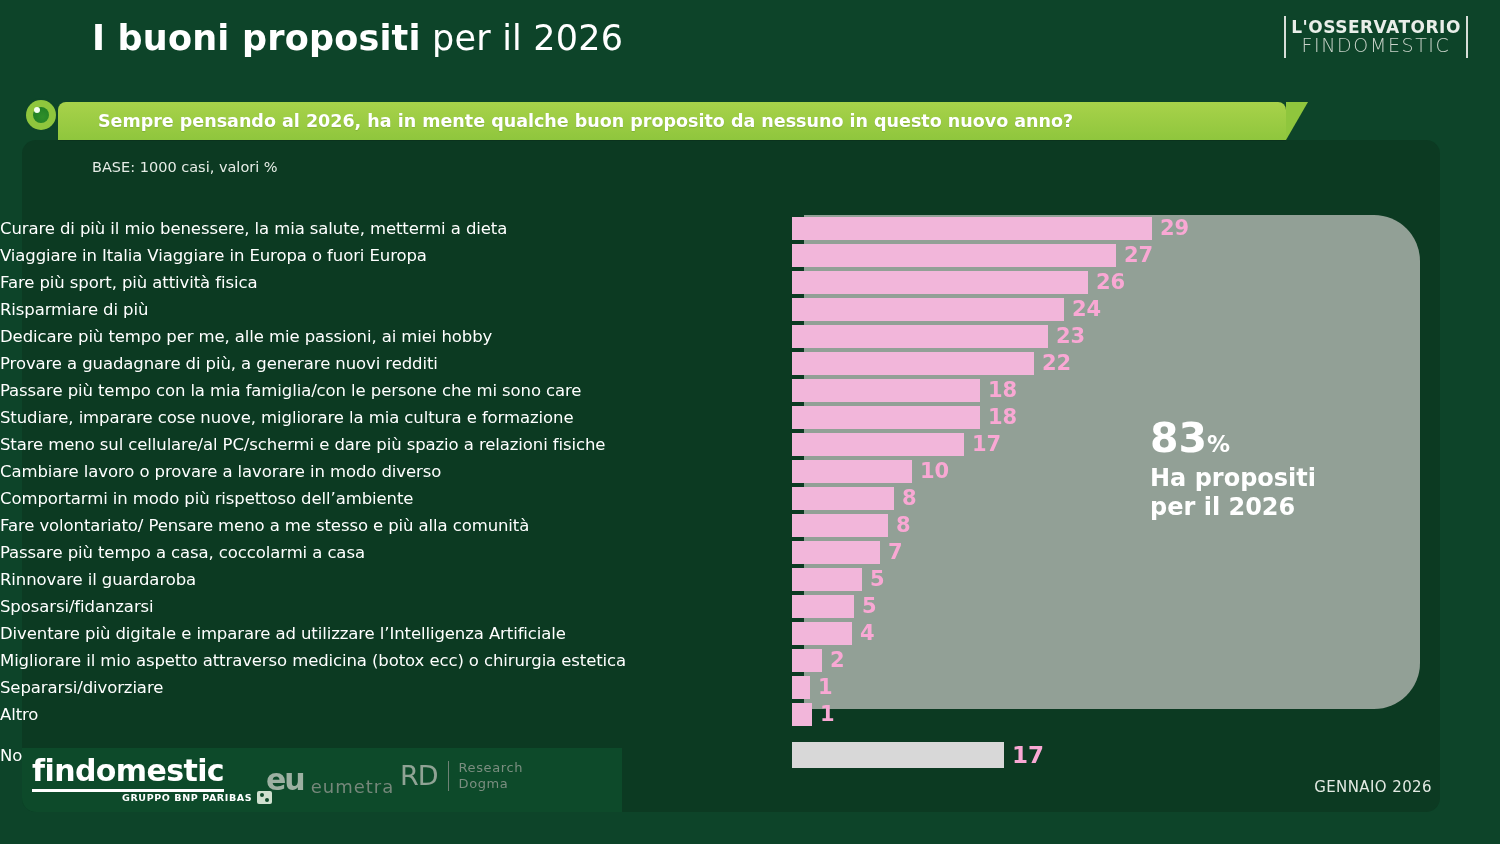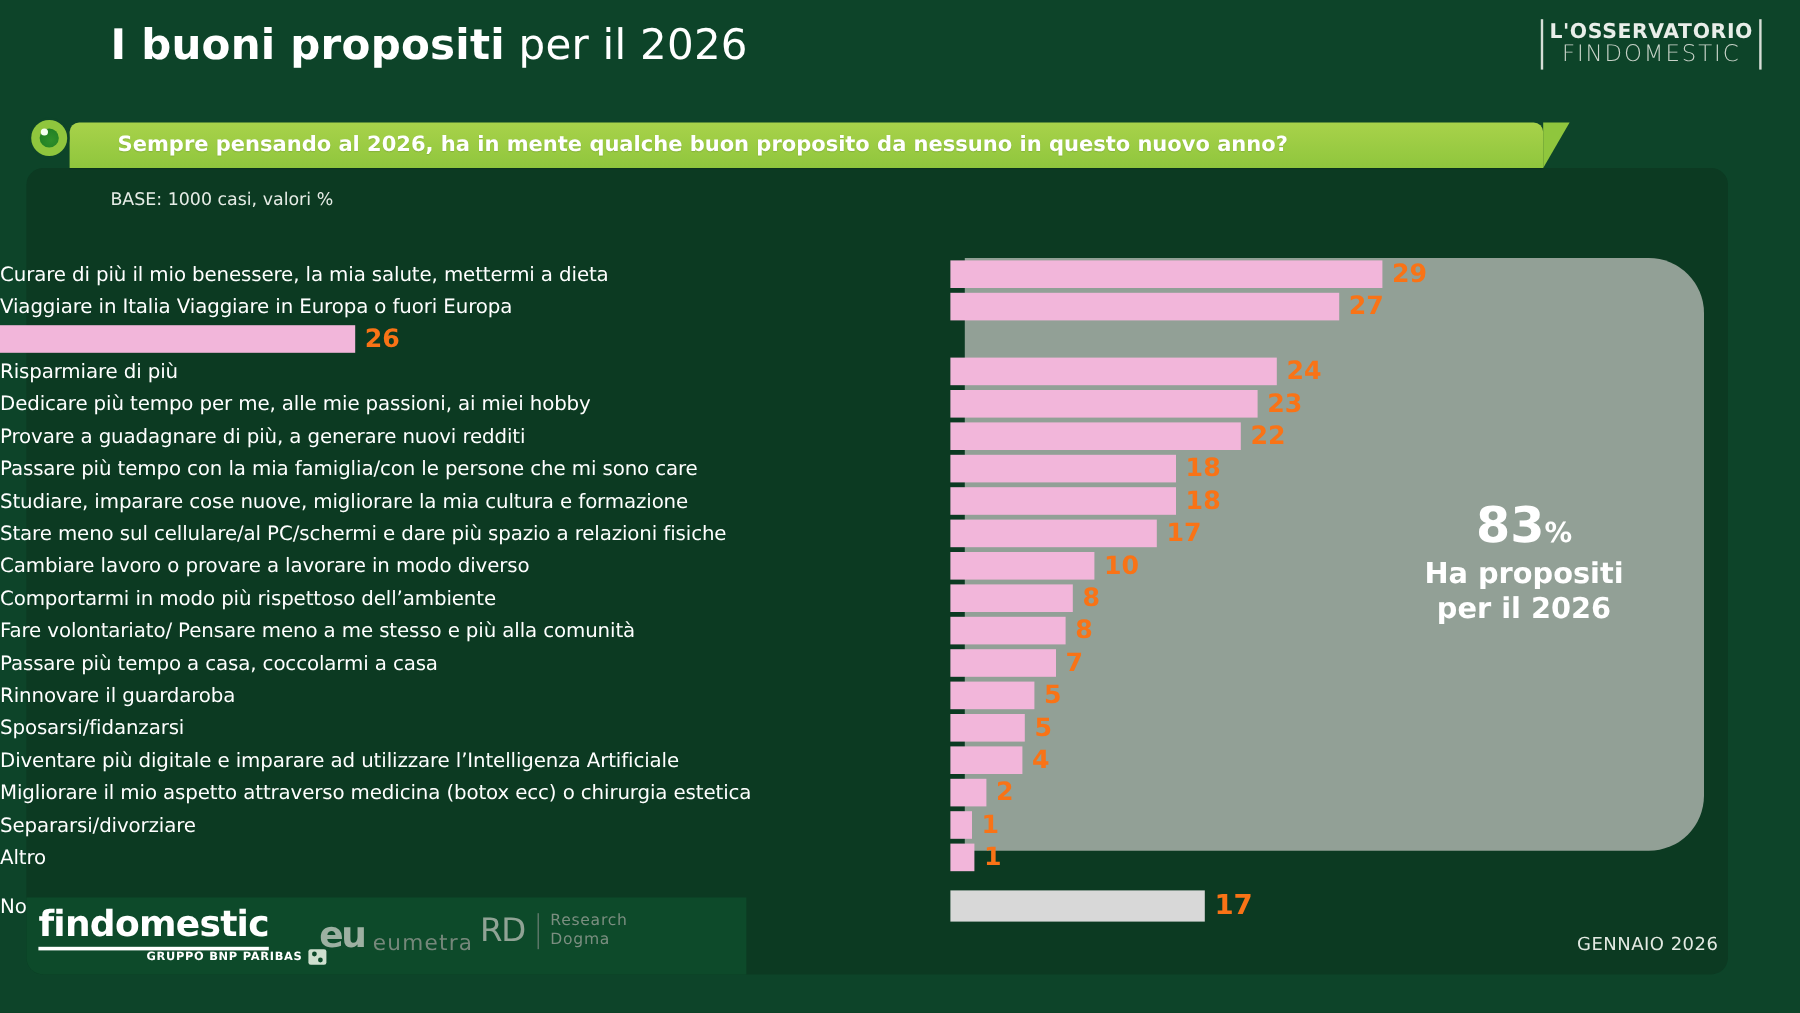--- a/index.html
+++ b/index.html
@@ -80,21 +80,21 @@
     font-size:14.5px;color:#e6ece6;font-weight:400;
   }
 
   
   .panel{
     position:absolute;left:804px;top:215px;width:616px;height:494px;
     background:#92a096;border-radius:0 46px 46px 0;
   }
   .highlight{
     position:absolute;left:1150px;top:415px;width:240px;
-    text-align:center;color:#ffffff;line-height:1.16;
+    color:#ffffff;line-height:1.16;
   }
   .highlight .pct{font-size:41px;font-weight:700;}
   .highlight .pctsym{font-size:23px;font-weight:700;}
   .highlight .sub{font-size:24px;font-weight:700;margin-top:2px;}
 
   
   .rows{position:absolute;left:0;top:215px;width:1500px;}
   .row{
     display:flex;align-items:center;height:27px;position:relative;
   }
@@ -102,21 +102,21 @@
     width:792px;padding-right:12px;box-sizing:border-box;
     color:#ffffff;font-size:16.5px;font-weight:400;white-space:nowrap;
     letter-spacing:-0.1px;
   }
   .row .barwrap{position:relative;flex:1;height:27px;display:flex;align-items:center;}
   .row .bar{
     height:23px;background:#f2b6da;
   }
   .row.nessuno .bar{background:#d8d8d8;height:26px;}
   .row .val{
-    color:#f97316;font-weight:700;font-size:21px;margin-left:8px;line-height:1;text-align:right;
+    color:#f9a8d4;font-weight:700;font-size:21px;margin-left:8px;line-height:1;text-align:right;
   }
   .row.nessuno .val{font-size:23px;}
   .row.nessuno{height:32px;margin-top:11px;}
   .row.nessuno .lbl{font-size:16.5px;}
 
   
   .footer-panel{
     position:absolute;left:22px;top:748px;width:600px;height:64px;
     background:#0d4a2a;border-radius:0 0 0 14px;
   }
@@ -211,20 +211,21 @@
         </div>
       </div>
       <div class="row">
         <div class="lbl">Viaggiare in Italia Viaggiare in Europa o fuori Europa</div>
         <div class="barwrap">
           <div class="bar" style="width: 324px;"></div>
           <div class="val">27</div>
         </div>
       </div>
       <div class="row">
+        <div class="lbl">Fare più sport, più attività fisica</div>
         <div class="barwrap">
           <div class="bar" style="width: 296px;"></div>
           <div class="val">26</div>
         </div>
       </div>
       <div class="row">
         <div class="lbl">Risparmiare di più</div>
         <div class="barwrap">
           <div class="bar" style="width: 272px;"></div>
           <div class="val">24</div>

